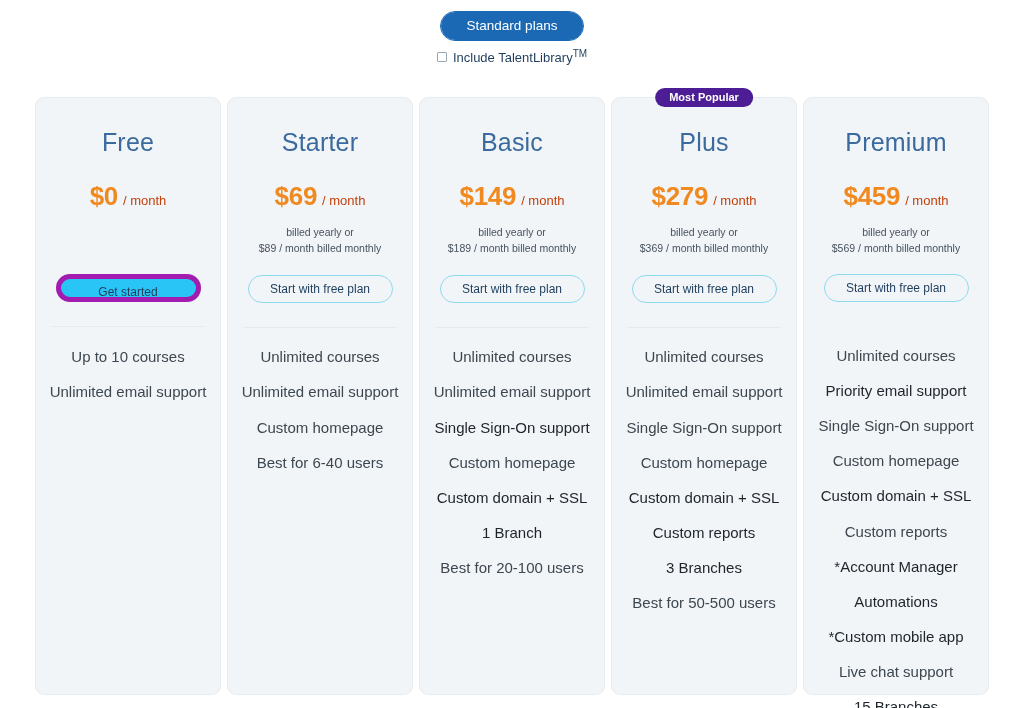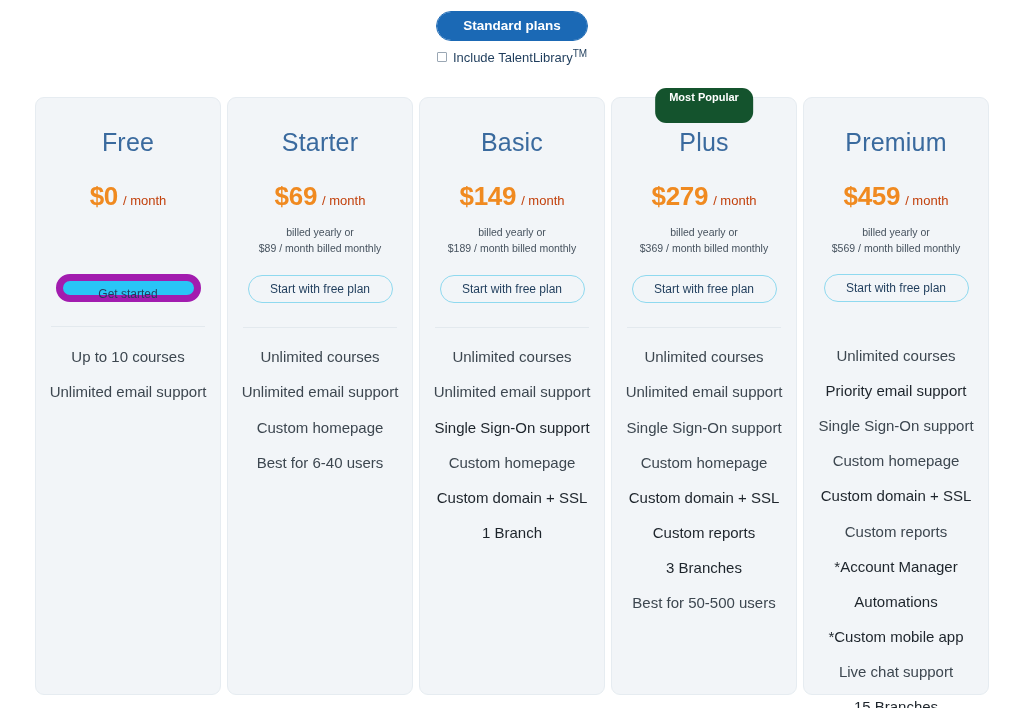--- a/index.html
+++ b/index.html
@@ -31,21 +31,21 @@
   .toggle {
     display: flex;
     border: 1px solid #1b69b5;
     border-radius: 18px;
     overflow: hidden;
     height: 30px;
     background: #ffffff;
   }
   .toggle-btn {
     font-size: 13.5px;
-    font-weight: bold;
+    font-weight: normal;
     line-height: 28px;
     padding: 0 26px;
     cursor: pointer;
     white-space: nowrap;
     border: none;
     background: transparent;
     font-family: "Liberation Sans", sans-serif;
   }
   .toggle-btn.active {
     background: #1b69b5;
@@ -103,26 +103,26 @@
     display: flex;
     flex-direction: column;
     align-items: center;
   }
 
   .badge {
     position: absolute;
     top: -10px;
     left: 50%;
     transform: translateX(-50%);
-    background: #14532d;
+    background: #4c1d95;
     color: #ffffff;
     font-size: 11px;
     font-weight: bold;
     border-radius: 11px;
-    padding: 3px 14px 20px;
+    padding: 3px 14px 4px;
     white-space: nowrap;
     line-height: 1.1;
   }
 
   .plan-name {
     font-size: 25px;
     color: #3a6a9e;
     font-weight: normal;
     margin-top: 12px;
     letter-spacing: 0.2px;
@@ -163,21 +163,21 @@
     border-radius: 15px;
     font-size: 12px;
     line-height: 26px;
     text-align: center;
     cursor: pointer;
     white-space: nowrap;
     font-family: "Liberation Sans", sans-serif;
   }
   .cta.solid {
     background: #29c5f6;
-    border: 7px solid #a21caf;
+    border: 5px solid #a21caf;
     color: #1f3d5c;
   }
   .cta.outline {
     background: transparent;
     border: 1px solid #8fd9ef;
     color: #1f3d5c;
   }
 
   .divider {
     margin-top: 24px;
@@ -272,20 +272,21 @@
       </div>
       <button class="cta outline">Start with free plan</button>
       <div class="divider"></div>
       <ul class="features">
         <li>Unlimited courses</li>
         <li>Unlimited email support</li>
         <li class="bold">Single Sign-On support</li>
         <li>Custom homepage</li>
         <li class="bold">Custom domain + SSL</li>
         <li class="bold">1 Branch</li>
+        <li>Best for 20-100 users</li>
       </ul>
     </div>
 
     <div class="card">
       <div class="badge">Most Popular</div>
       <div class="plan-name">Plus</div>
       <div class="price-row">
         <span class="price">$279</span>
         <span class="per">/ month</span>
       </div>

